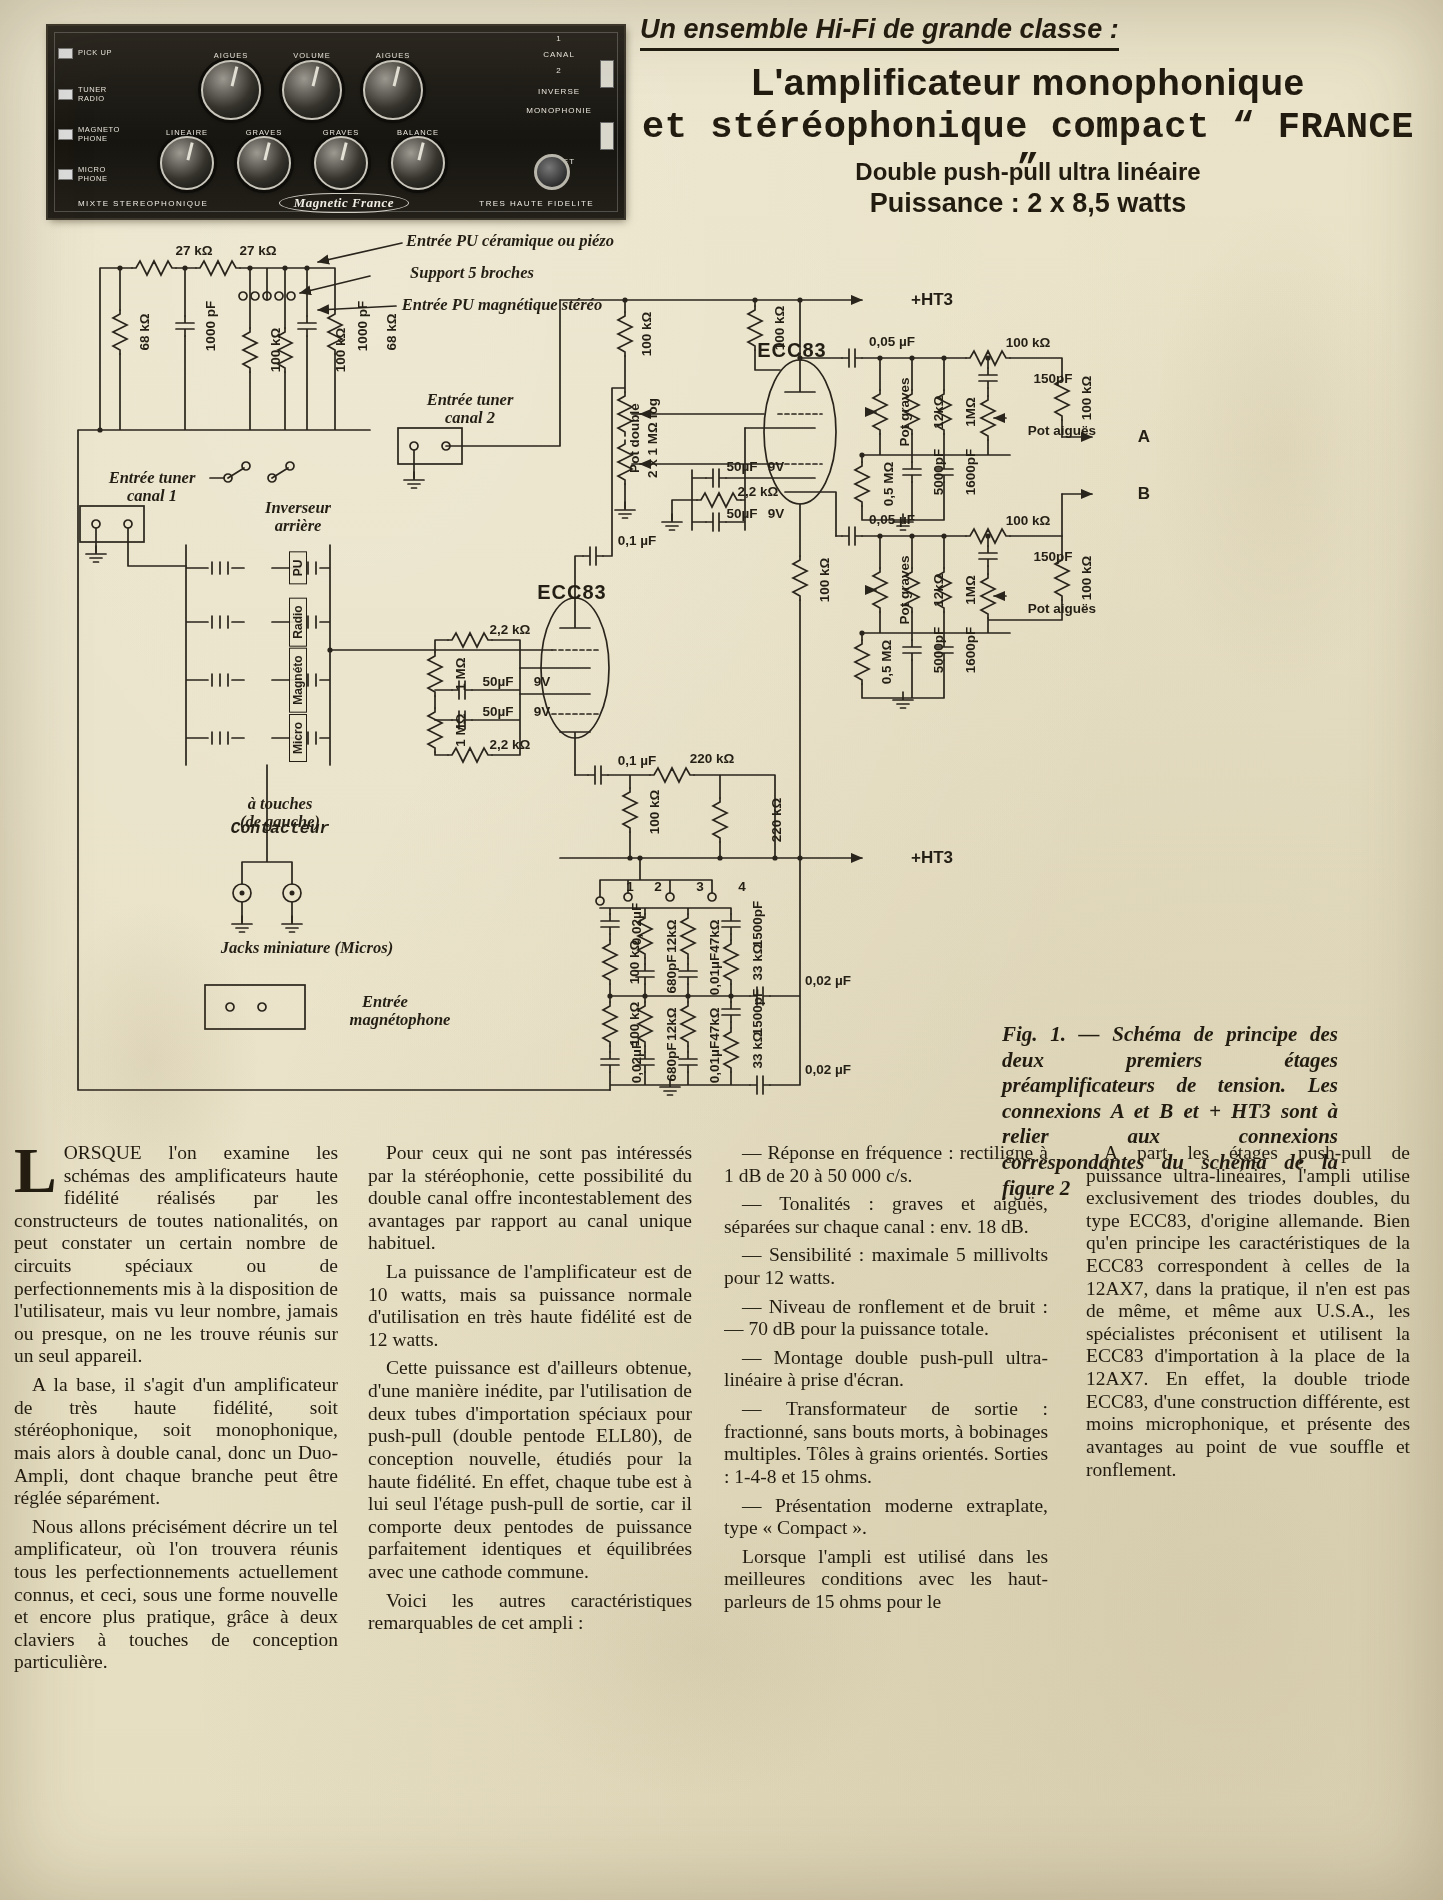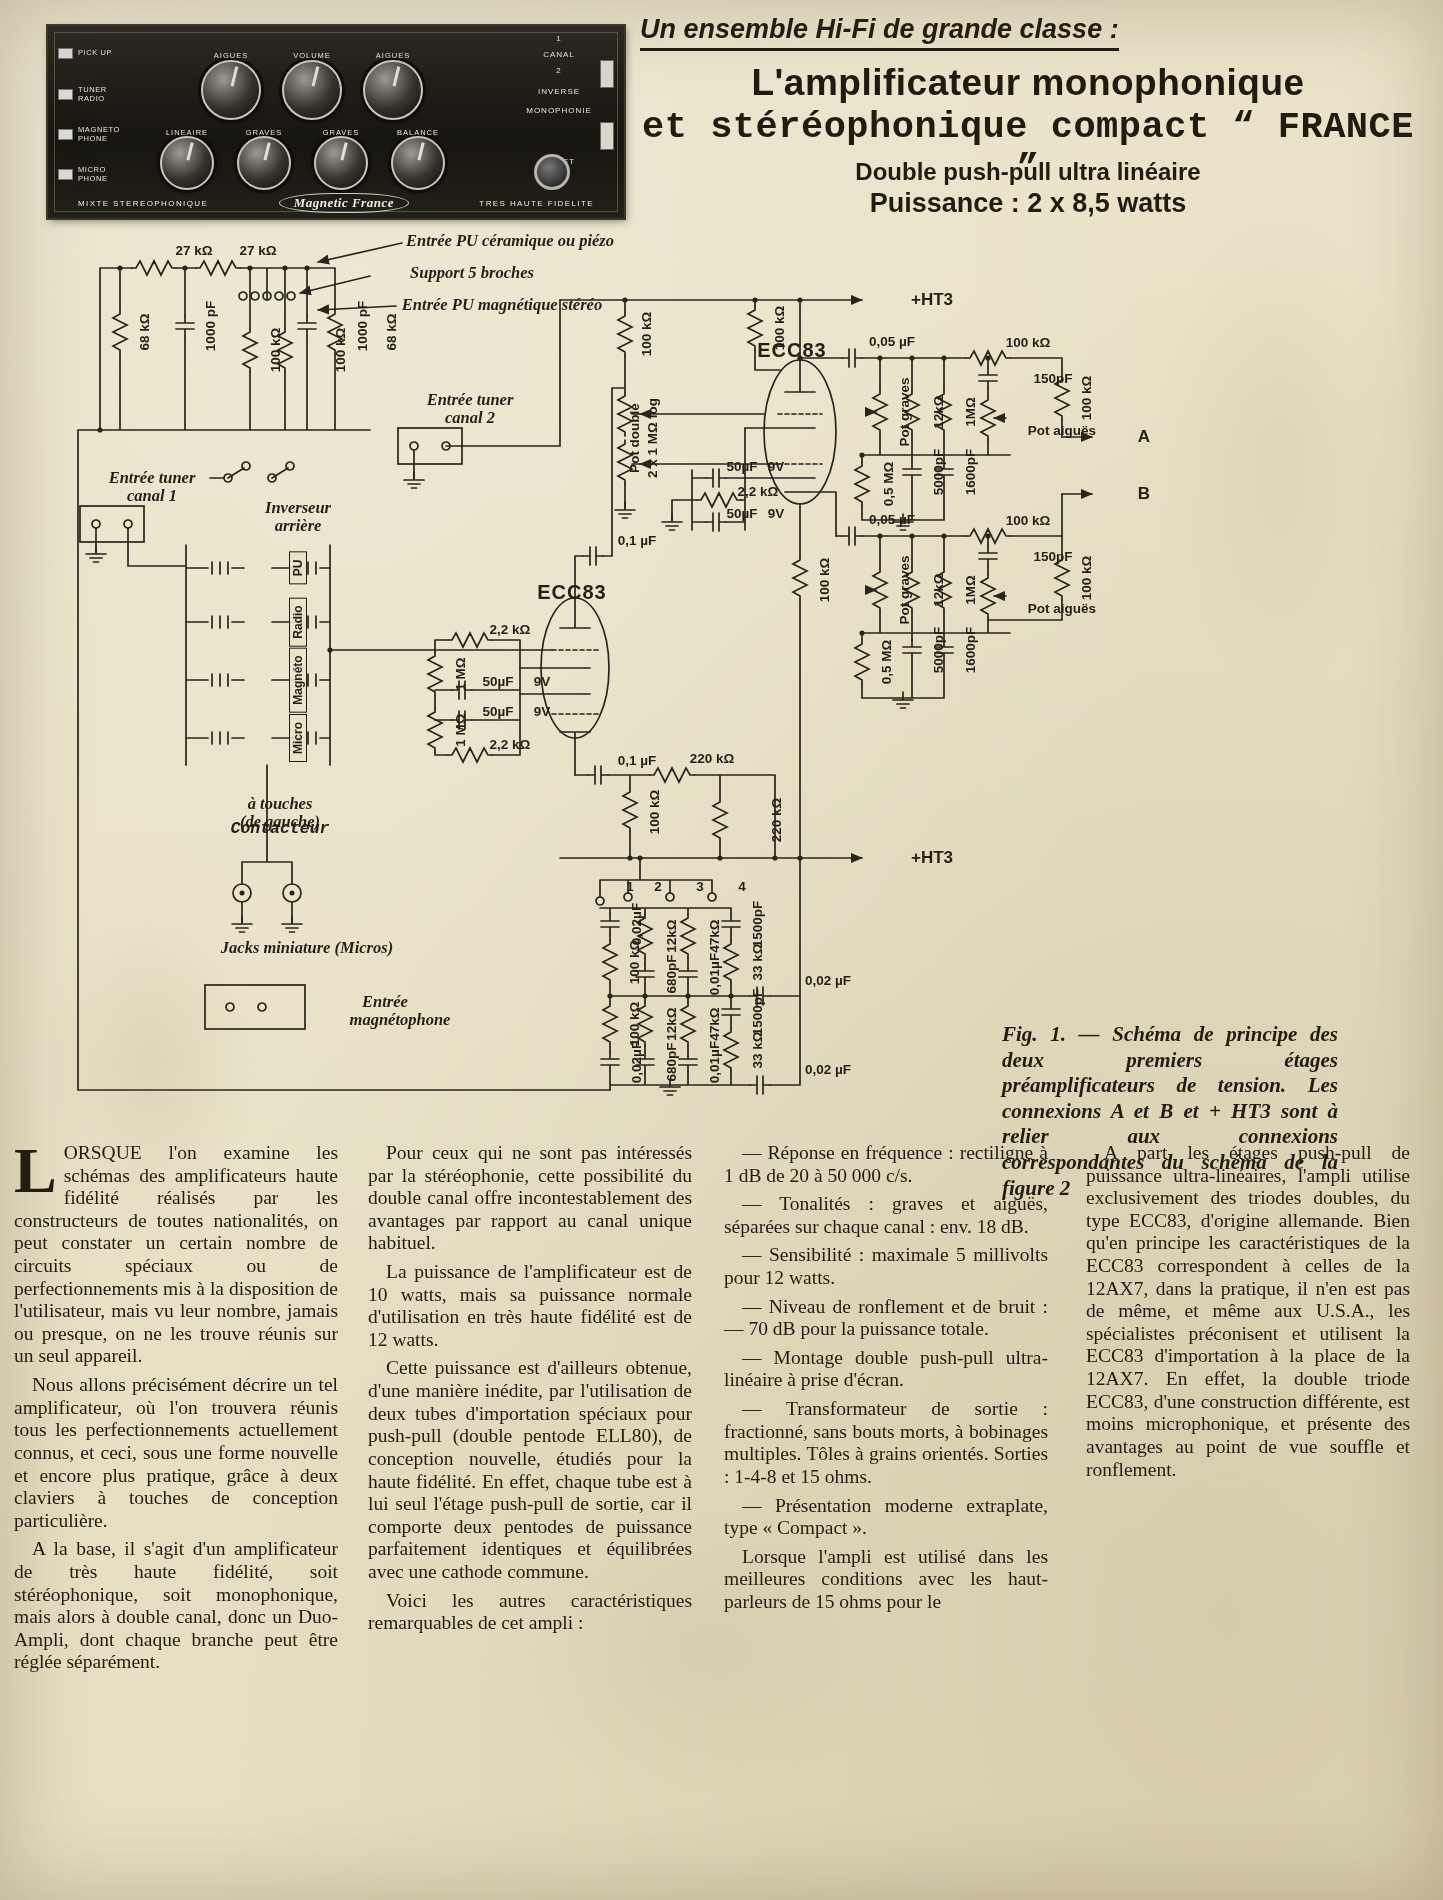--- a/index.html
+++ b/index.html
@@ -512,22 +512,22 @@
 
   <div class="fig-caption">
     <span class="figlab">Fig. 1. —</span>
     <span>Schéma de principe des deux premiers étages préamplificateurs de tension. Les connexions A et B et + HT3 sont à relier aux connexions correspondantes du schéma de la figure 2</span>
   </div>
 
   <div class="col" id="col1">
     <p class="p-first">
       <span class="dropcap">L</span><span>ORSQUE l'on examine les schémas des amplificateurs haute fidélité réalisés par les constructeurs de toutes nationalités, on peut constater un certain nombre de circuits spéciaux ou de perfectionnements mis à la disposition de l'utilisateur, mais vu leur nombre, jamais ou presque, on ne les trouve réunis sur un seul appareil.</span>
     </p>
-  <p>Nous allons précisément décrire un tel amplificateur, où l'on trouvera réunis tous les perfectionnements actuellement connus, et ceci, sous une forme nouvelle et encore plus pratique, grâce à deux claviers à touches de conception particulière.</p>
-      <p>A la base, il s'agit d'un amplificateur de très haute fidélité, soit stéréophonique, soit monophonique, mais alors à double canal, donc un Duo-Ampli, dont chaque branche peut être réglée séparément.</p>
+  <p>A la base, il s'agit d'un amplificateur de très haute fidélité, soit stéréophonique, soit monophonique, mais alors à double canal, donc un Duo-Ampli, dont chaque branche peut être réglée séparément.</p>
+      <p>Nous allons précisément décrire un tel amplificateur, où l'on trouvera réunis tous les perfectionnements actuellement connus, et ceci, sous une forme nouvelle et encore plus pratique, grâce à deux claviers à touches de conception particulière.</p>
     </div>
   <div class="col" id="col2">
       <p>Pour ceux qui ne sont pas intéressés par la stéréophonie, cette possibilité du double canal offre incontestablement des avantages par rapport au canal unique habituel.</p>
       <p>La puissance de l'amplificateur est de 10 watts, mais sa puissance normale d'utilisation en très haute fidélité est de 12 watts.</p>
       <p>Cette puissance est d'ailleurs obtenue, d'une manière inédite, par l'utilisation de deux tubes d'importation spéciaux pour push-pull (double pentode ELL80), de conception nouvelle, étudiés pour la haute fidélité. En effet, chaque tube est à lui seul l'étage push-pull de sortie, car il comporte deux pentodes de puissance parfaitement identiques et équilibrées avec une cathode commune.</p>
       <p>Voici les autres caractéristiques remarquables de cet ampli :</p>
     </div>
   <div class="col" id="col3">
       <p>— Réponse en fréquence : rectiligne à 1 dB de 20 à 50 000 c/s.</p>
       <p>— Tonalités : graves et aiguës, séparées sur chaque canal : env. 18 dB.</p>

